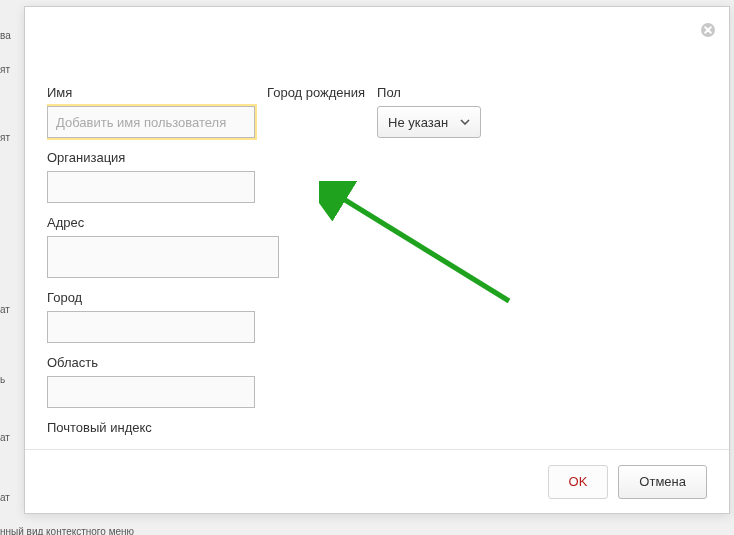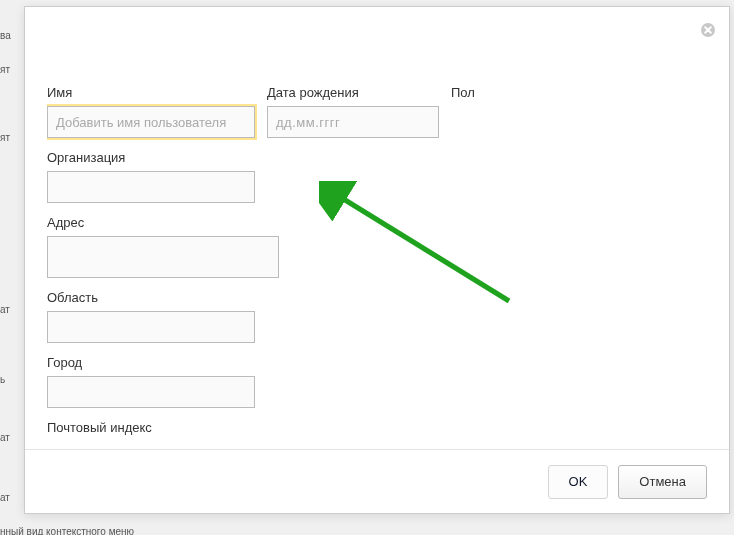--- a/index.html
+++ b/index.html
@@ -125,21 +125,21 @@
     border: 1px solid #b8b8b8;
     border-radius: 3px;
     background: linear-gradient(#fff, #f0f0f0);
     font-size: 13px;
     cursor: pointer;
     display: flex;
     align-items: center;
     justify-content: center;
   }
   .btn.disabled {
-    color: #0f172a;
+    color: #b91c1c;
     cursor: default;
     background: #fcfcfc;
     border-color: #d5d5d5;
   }
   .arrow {
     position: absolute;
     left: 294px;
     top: 174px;
     pointer-events: none;
   }
@@ -168,46 +168,51 @@
 
 
   <div class="scroll-area">
 
     <div class="row">
       <div class="field-group">
         <div class="label">Имя</div>
         <input class="text-input name-input" placeholder="Добавить имя пользователя" style="">
       </div>
       <div class="field-group">
-        <div class="label">Дата рождения</div>
-        <input class="text-input dob-input" placeholder="дд.мм.гггг" style="">
+        <div class="label">Город рождения</div>
       </div>
       <div class="field-group">
         <div class="label">Пол</div>
+        <div class="select-box">
+          <span>Не указан</span>
+          <svg width="10" height="6" viewBox="0 0 10 6">
+            <path d="M1 1 L5 5 L9 1" fill="none" stroke="#555" stroke-width="1.6"></path>
+          </svg>
+        </div>
       </div>
     </div>
 
     <div class="field-group" style="margin-bottom:12px">
       <div class="label">Организация</div>
       <input class="text-input org-input" style="">
     </div>
 
     <div class="field-group" style="margin-bottom:12px">
       <div class="label">Адрес</div>
       <textarea class="text-area addr-area" style=""></textarea>
     </div>
 
     <div class="field-group" style="margin-bottom:12px">
+      <div class="label">Город</div>
+      <input class="text-input city-input" style="">
+    </div>
+
+    <div class="field-group" style="margin-bottom:12px">
       <div class="label">Область</div>
       <input class="text-input region-input" style="">
-    </div>
-
-    <div class="field-group" style="margin-bottom:12px">
-      <div class="label">Город</div>
-      <input class="text-input city-input" style="">
     </div>
 
     <div class="field-group" style="margin-bottom:12px">
       <div class="label">Почтовый индекс</div>
 
     </div>
 
   </div>
 
   <div class="footer">

